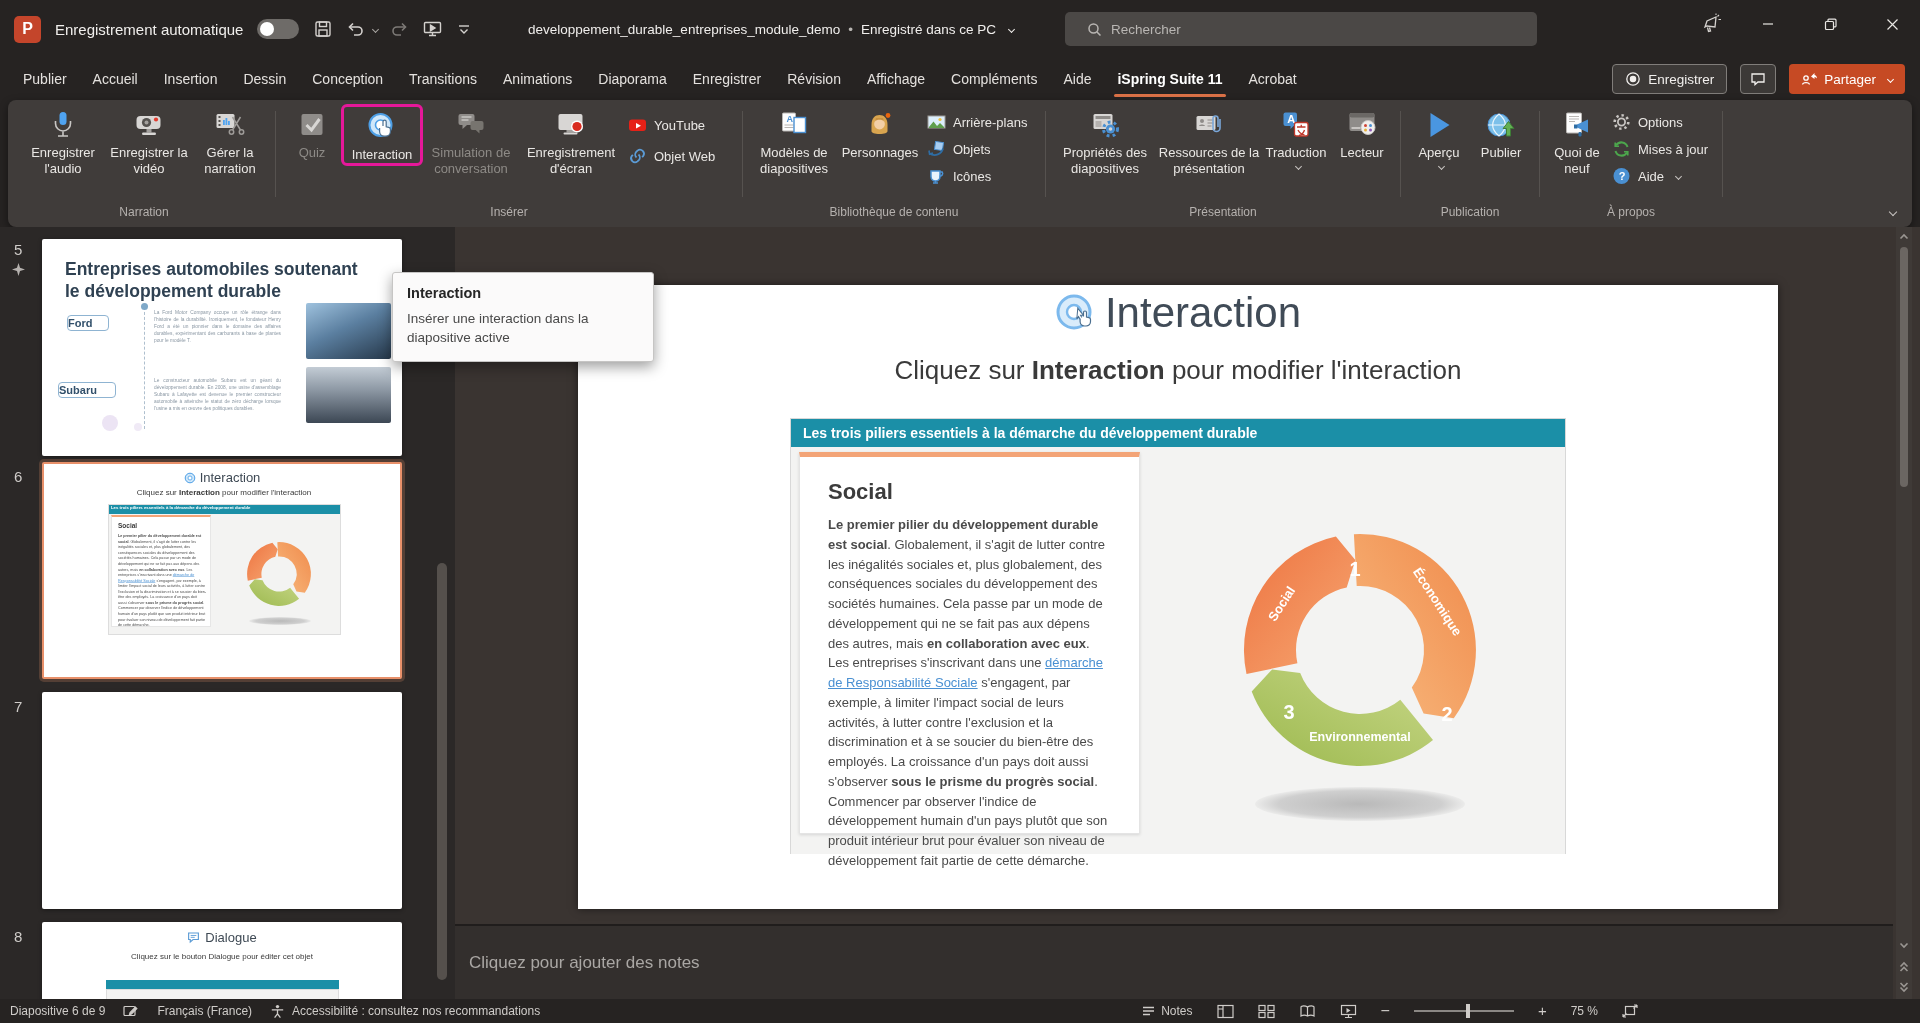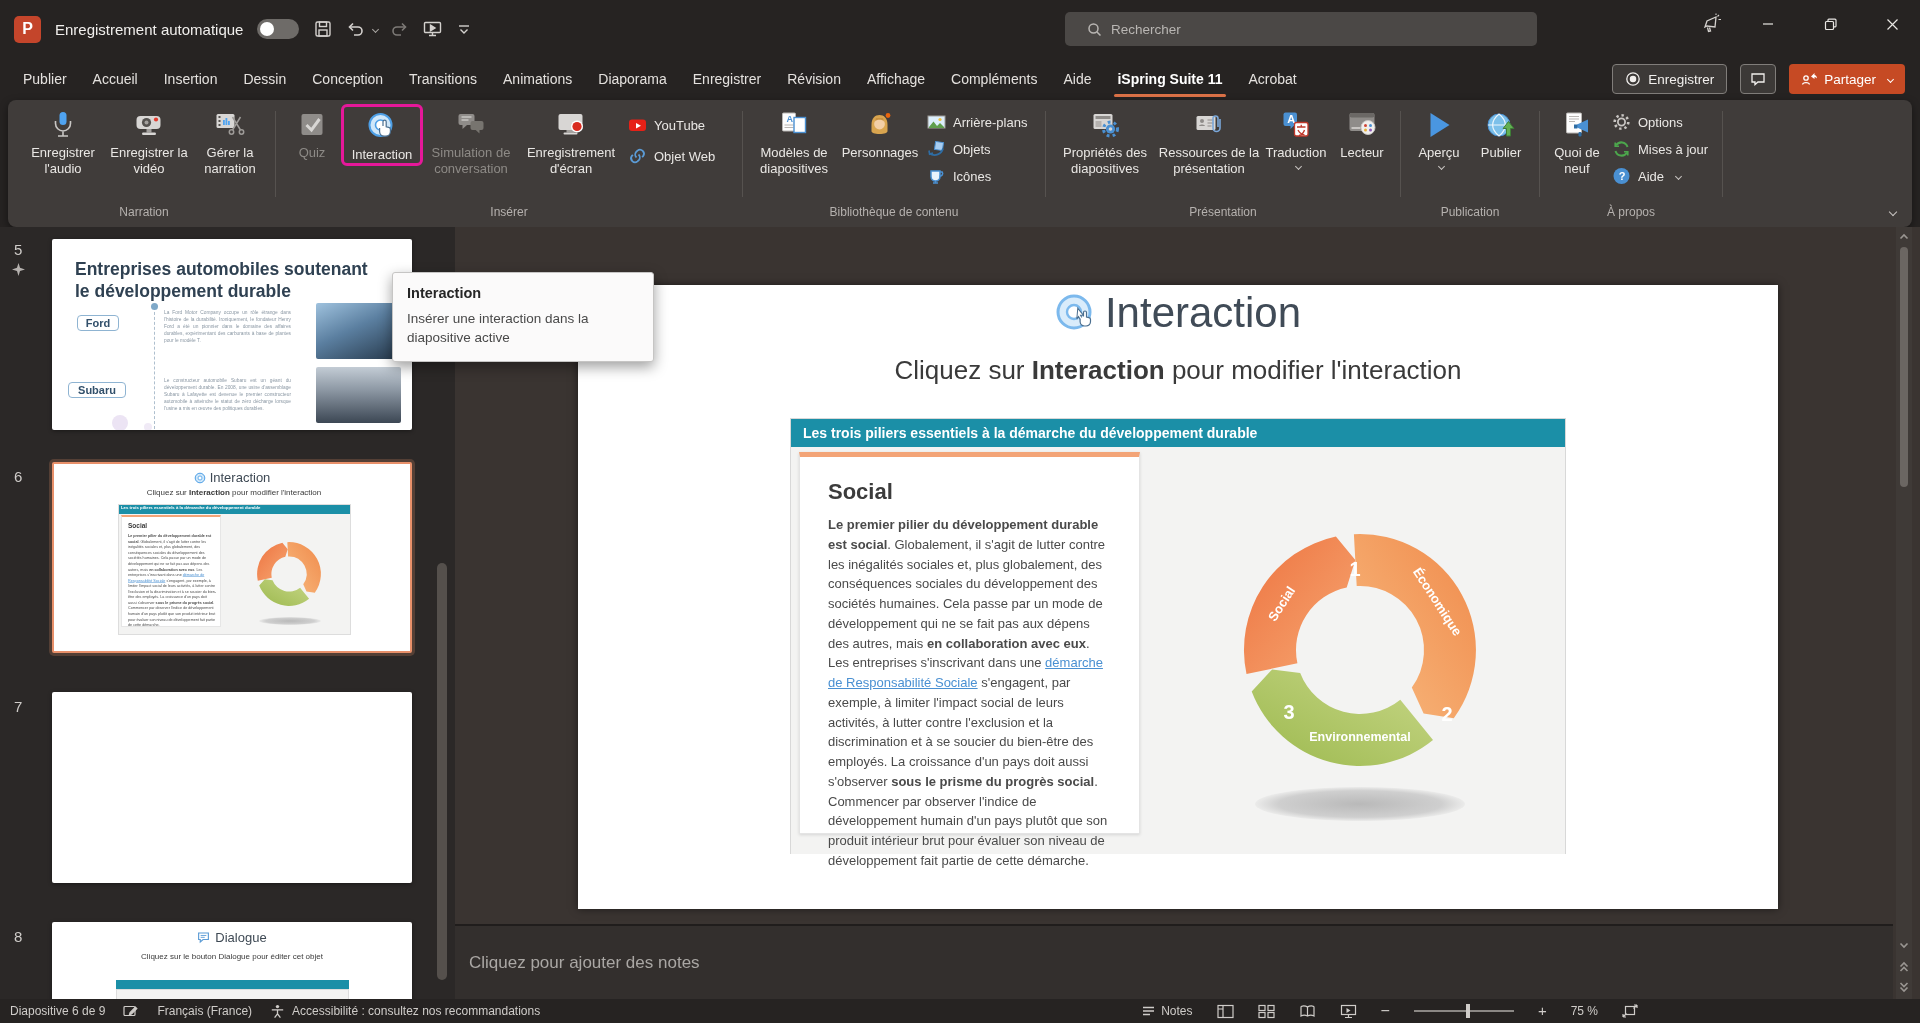--- a/index.html
+++ b/index.html
@@ -36,21 +36,21 @@
   .rsep{width:1px;height:86px;background:#56524f;margin:6px 7px 0 7px;}
   .bb{display:flex;flex-direction:column;align-items:center;padding-top:5px;gap:5px;}
   .bb .lbl{font-size:13px;line-height:1.22;color:#e9e7e4;text-align:center;}
   .bb.dis .lbl{color:#8d8a86;}
   .hl{border:3px solid #e6189a;border-radius:6px;margin:-1px 0;}
   .sbcol{display:flex;flex-direction:column;padding-top:9px;gap:9px;}
   .sb{display:flex;align-items:center;gap:7px;font-size:13px;color:#e9e7e4;height:22px;padding:0 5px;}
   .collapse-chev{position:absolute;right:16px;bottom:6px;color:#c8c5c2;}
   
   .panel{position:absolute;left:0;top:227px;width:455px;height:772px;background:#2b2827;overflow:hidden;}
-  .thumb{position:absolute;left:52px;width:360px;height:191px;background:#fff;border-radius:2px;overflow:hidden;box-shadow:0 1px 4px rgba(0,0,0,.4);}
+  .thumb{position:absolute;left:42px;width:360px;height:217px;background:#fff;border-radius:2px;overflow:hidden;box-shadow:0 1px 4px rgba(0,0,0,.4);}
   .thumb.sel{border:2px solid #e8906a;box-shadow:0 0 0 3px rgba(232,144,106,.22);}
   .tnum{position:absolute;left:14px;font-size:15px;color:#cfccc9;}
   .canvas{position:absolute;left:455px;top:227px;width:1465px;height:772px;background:#3a3431;}
   .slide{position:absolute;left:123px;top:58px;width:1200px;height:624px;background:#fff;box-shadow:0 0 8px rgba(0,0,0,.5);}
   .sc{transform:scale(.5);transform-origin:0 0;}
   
   .s-title{position:absolute;left:0;top:4px;width:100%;display:flex;align-items:center;justify-content:center;gap:10px;color:#404b57;font-size:42px;}
   .s-sub{position:absolute;left:0;top:70px;width:100%;text-align:center;font-size:26px;color:#3a3a3a;}
   .cbox{position:absolute;left:212px;top:133px;width:776px;height:436px;border:1px solid #d8d8d8;}
   .cbox-h{height:28px;background:#1b8fa7;color:#fff;font-size:14px;font-weight:700;line-height:28px;padding-left:12px;}
@@ -74,21 +74,21 @@
   .tooltip .tt-t{font-size:14.5px;font-weight:700;color:#262626;}
   .tooltip .tt-b{margin-top:9px;font-size:13.5px;color:#494949;line-height:1.38;}
   
   .statusbar{position:absolute;left:0;top:999px;width:1648px;height:24px;background:#262322;color:#cfccc9;font-size:12px;display:flex;align-items:center;justify-content:space-between;padding:0 10px;}
   .sb-l,.sb-r{display:flex;align-items:center;gap:18px;}
   .sb-r{gap:24px;}
   .zoomtrack{width:100px;height:2px;background:#8a8784;position:relative;}
   .zoomthumb{position:absolute;left:52px;top:-6px;width:4px;height:14px;background:#cfccc9;}
   
   .t-title{color:#2f4152;font-weight:700;font-size:17.5px;line-height:1.25;}
-  .badge{border:1.5px solid #8fb4d2;border-radius:4px;color:#32506b;font-weight:700;text-align:center;background:#fff;}
+  .badge{border:1.5px solid #8fb4d2;border-radius:4px;color:#32506b;font-weight:700;text-align:left;background:#fff;}
   .timg{position:absolute;border-radius:2px;}
   .mini-teal{background:#1b8fa7;color:#fff;font-weight:700;}
   .cursor{position:absolute;z-index:60;}
 </style>
 </head>
 <body>
 
 <svg width="0" height="0" style="position:absolute">
   <defs>
     <linearGradient id="gSoc" x1="0" y1="0" x2="1" y2="1">
@@ -136,20 +136,26 @@
             <rect x="2.5" y="3.5" width="16" height="10" rx="1"></rect>
             <path d="M8.5 6.2l4.5 2.8-4.5 2.8z" fill="#d4d1ce"></path>
             <path d="M10.5 13.5v3M7 16.5h7"></path>
           </svg>
         <svg width="18" height="18" viewBox="0 0 18 18" fill="none" stroke="#d4d1ce" stroke-width="1.4">
             <path d="M4 6h10"></path>
             <path d="M5.5 9.5L9 13l3.5-3.5"></path>
           </svg>
       </div>
     </div>
+    <div class="doc-title">
+      <span>developpement_durable_entreprises_module_demo</span>
+      <span style="color:#b9b6b3">•</span>
+      <span>Enregistré dans ce PC</span>
+      <span class="chev sm"></span>
+    </div>
     <div class="searchbox">
       <svg width="15" height="15" viewBox="0 0 15 15" style="position:absolute;left:22px" fill="none" stroke="#b9b6b3" stroke-width="1.5">
           <circle cx="6.5" cy="6.5" r="4.5"></circle>
           <path d="M10 10l3.5 3.5"></path>
         </svg>
       <span>Rechercher</span>
     </div>
     <div class="win-ctrl" style="left:1688px">
       <svg width="22" height="22" viewBox="0 0 22 22" fill="none" stroke="#d4d1ce" stroke-width="1.3">
           <path d="M5 14l2-6 9-4-1 10-8-1z"></path>

